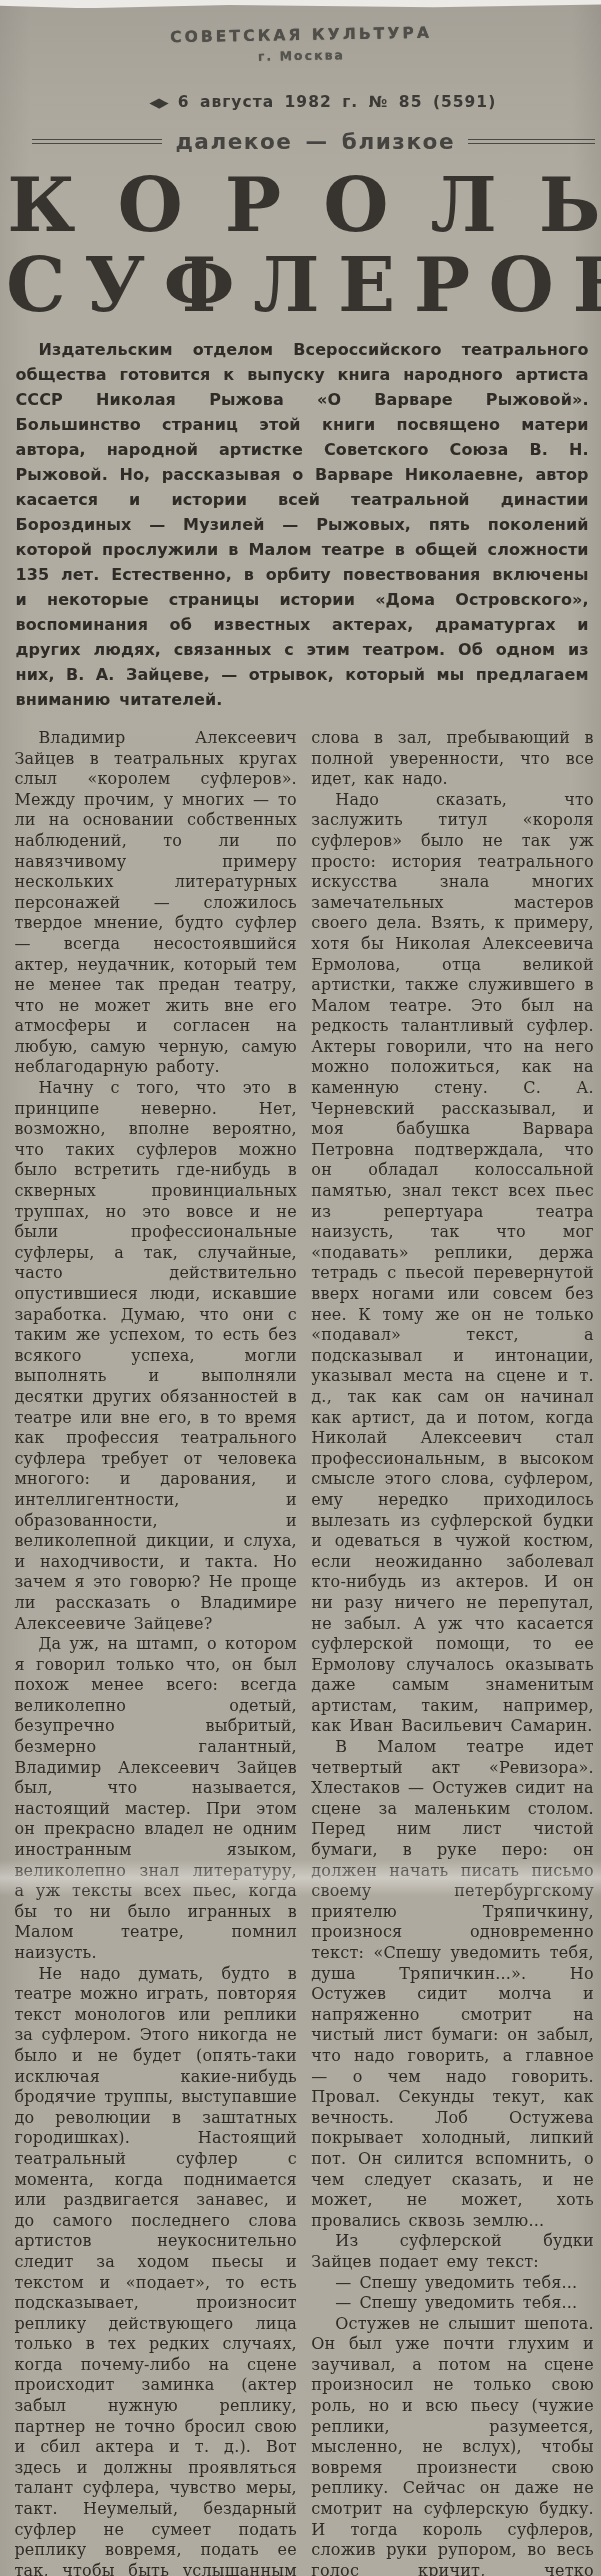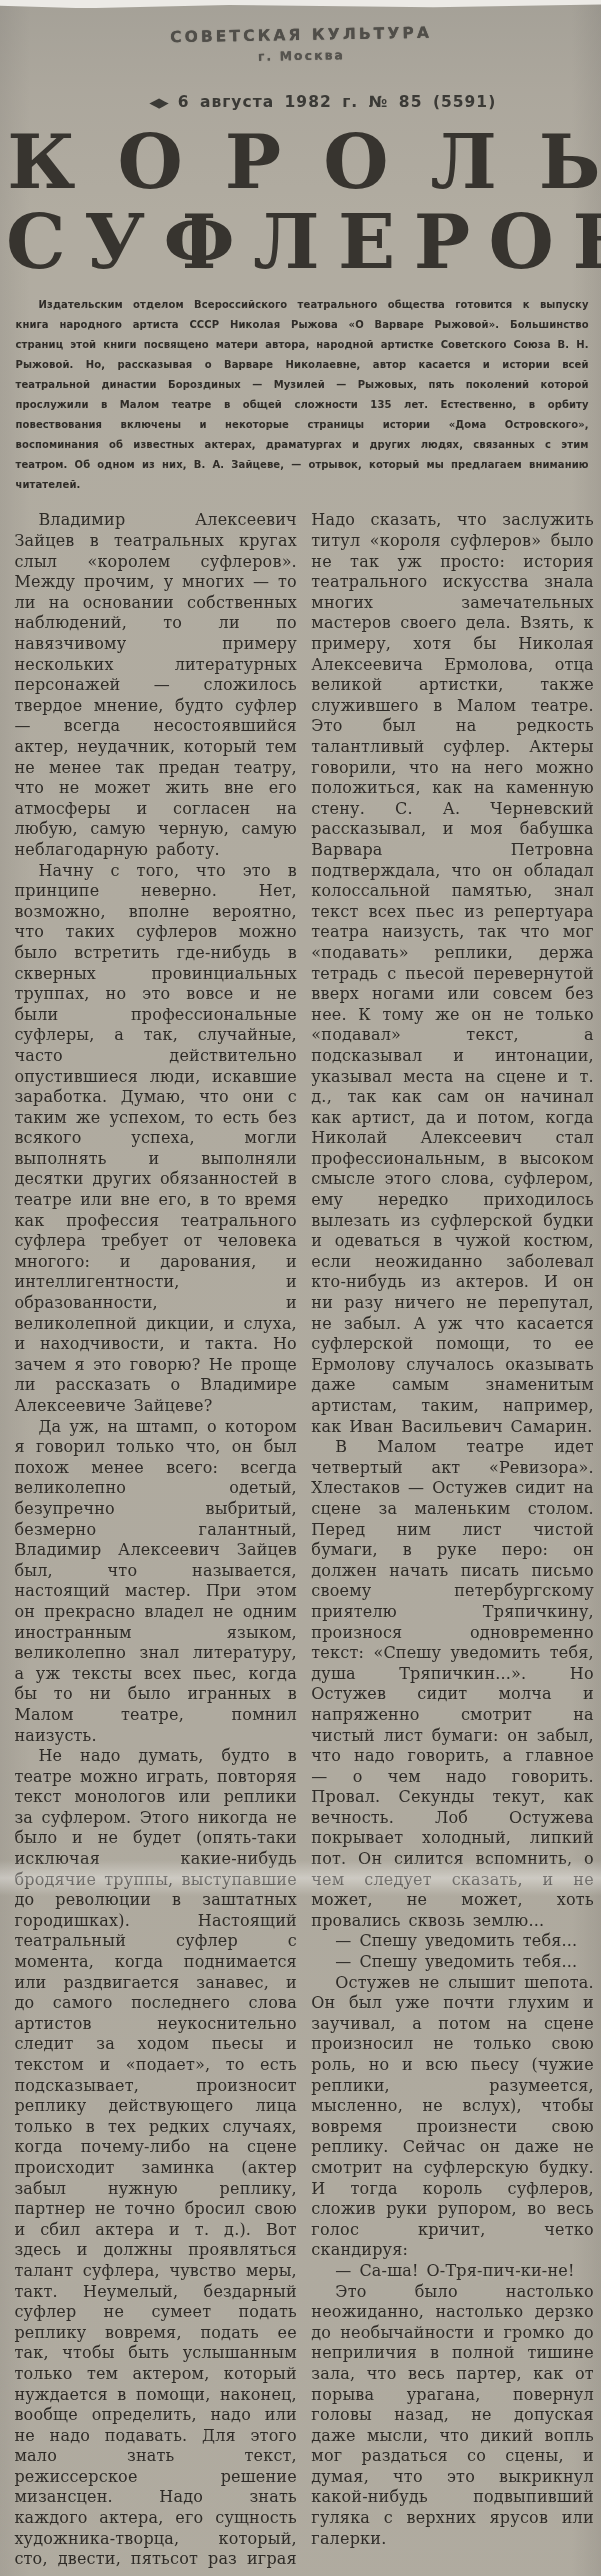--- a/index.html
+++ b/index.html
@@ -48,21 +48,21 @@
   .rubric-text{font-family:"DejaVu Sans","Liberation Sans",sans-serif;font-weight:bold;
     font-size:21.6px;color:#454440;letter-spacing:1.5px;word-spacing:4.1px;white-space:nowrap;}
 
   .headline{margin-top:13.4px;text-align:center;color:#37342f;font-weight:bold;
     font-family:"DejaVu Serif","Liberation Serif",serif;margin-left:6px;}
   .headline-1{font-size:75px;line-height:1.02;letter-spacing:42px;margin-right:-42px;}
   .headline-2{font-size:75px;line-height:1.02;letter-spacing:18.5px;margin-right:-18.5px;margin-top:3.1px;}
 
   .lede{margin:14.4px 13.4px 0 15.5px;
     font-family:"DejaVu Sans","Liberation Sans",sans-serif;font-weight:bold;
-    font-size:10px;line-height:20px;letter-spacing:0.1px;word-spacing:3.1px;
+    font-size:16px;line-height:25px;letter-spacing:0.1px;word-spacing:3.1px;
     text-align:justify;text-indent:23px;color:#2f2c28;}
 
   .columns{display:flex;margin:15.5px 8.2px 0 14.4px;gap:14.4px;}
   .col{flex:1 1 0;font-size:16px;line-height:20.6px;text-align:justify;
     letter-spacing:0.2px;word-spacing:2.6px;color:#2e2b27;}
   .col p{margin:0;text-indent:24px;}
   .col-right p:first-child{text-indent:0;}
 </style>
 </head>
 <body>
@@ -73,38 +73,45 @@
   <header class="masthead">
     <div class="masthead-title">СОВЕТСКАЯ КУЛЬТУРА</div>
     <div class="masthead-city">г. Москва</div>
   </header>
 
   <div class="dateline">
     <span class="ornament">◆</span>
     <span class="date-text">6 августа 1982 г. № 85 (5591)</span>
   </div>
 
+  <div class="rubric-row">
+    <span class="rule-double left"></span>
+    <span class="rubric-text">далекое — близкое</span>
+    <span class="rule-double right"></span>
+  </div>
 
   <div class="headline">
     <div class="headline-1">КОРОЛЬ</div>
     <div class="headline-2">СУФЛЕРОВ</div>
   </div>
 
   <p class="lede">Издательским отделом Всероссийского театрального общества готовится к выпуску книга народного артиста СССР Николая Рыжова «О Варваре Рыжовой». Большинство страниц этой книги посвящено матери автора, народной артистке Советского Союза В. Н. Рыжовой. Но, рассказывая о Варваре Николаевне, автор касается и истории всей театральной династии Бороздиных — Музилей — Рыжовых, пять поколений которой прослужили в Малом театре в общей сложности 135 лет. Естественно, в орбиту повествования включены и некоторые страницы истории «Дома Островского», воспоминания об известных актерах, драматургах и других людях, связанных с этим театром. Об одном из них, В. А. Зайцеве, — отрывок, который мы предлагаем вниманию читателей.</p>
 
   <div class="columns">
     <div class="col col-left">
         <p>Владимир Алексеевич Зайцев в театральных кругах слыл «королем суфлеров». Между прочим, у многих — то ли на основании собственных наблюдений, то ли по навязчивому примеру нескольких литературных персонажей — сложилось твердое мнение, будто суфлер — всегда несостоявшийся актер, неудачник, который тем не менее так предан театру, что не может жить вне его атмосферы и согласен на любую, самую черную, самую неблагодарную работу.</p>
         <p>Начну с того, что это в принципе неверно. Нет, возможно, вполне вероятно, что таких суфлеров можно было встретить где-нибудь в скверных провинциальных труппах, но это вовсе и не были профессиональные суфлеры, а так, случайные, часто действительно опустившиеся люди, искавшие заработка. Думаю, что они с таким же успехом, то есть без всякого успеха, могли выполнять и выполняли десятки других обязанностей в театре или вне его, в то время как профессия театрального суфлера требует от человека многого: и дарования, и интеллигентности, и образованности, и великолепной дикции, и слуха, и находчивости, и такта. Но зачем я это говорю? Не проще ли рассказать о Владимире Алексеевиче Зайцеве?</p>
         <p>Да уж, на штамп, о котором я говорил только что, он был похож менее всего: всегда великолепно одетый, безупречно выбритый, безмерно галантный, Владимир Алексеевич Зайцев был, что называется, настоящий мастер. При этом он прекрасно владел не одним иностранным языком, великолепно знал литературу, а уж тексты всех пьес, когда бы то ни было игранных в Малом театре, помнил наизусть.</p>
         <p>Не надо думать, будто в театре можно играть, повторяя текст монологов или реплики за суфлером. Этого никогда не было и не будет (опять-таки исключая какие-нибудь бродячие труппы, выступавшие до революции в заштатных городишках). Настоящий театральный суфлер с момента, когда поднимается или раздвигается занавес, и до самого последнего слова артистов неукоснительно следит за ходом пьесы и текстом и «подает», то есть подсказывает, произносит реплику действующего лица только в тех редких случаях, когда почему-либо на сцене происходит заминка (актер забыл нужную реплику, партнер не точно бросил свою и сбил актера и т. д.). Вот здесь и должны проявляться талант суфлера, чувство меры, такт. Неумелый, бездарный суфлер не сумеет подать реплику вовремя, подать ее так, чтобы быть услышанным только тем актером, который нуждается в помощи, наконец, вообще определить, надо или не надо подавать. Для этого мало знать текст, режиссерское решение мизансцен. Надо знать каждого актера, его сущность художника-творца, который, сто, двести, пятьсот раз играя один и тот же спектакль, никогда не повторяется, от которого каждый раз можно и нужно ждать чего-то нового, неожиданного.</p>
       </div>
     <div class="col col-right">
+        <p>слова в зал, пребывающий в полной уверенности, что все идет, как надо.</p>
         <p>Надо сказать, что заслужить титул «короля суфлеров» было не так уж просто: история театрального искусства знала многих замечательных мастеров своего дела. Взять, к примеру, хотя бы Николая Алексеевича Ермолова, отца великой артистки, также служившего в Малом театре. Это был на редкость талантливый суфлер. Актеры говорили, что на него можно положиться, как на каменную стену. С. А. Черневский рассказывал, и моя бабушка Варвара Петровна подтверждала, что он обладал колоссальной памятью, знал текст всех пьес из репертуара театра наизусть, так что мог «подавать» реплики, держа тетрадь с пьесой перевернутой вверх ногами или совсем без нее. К тому же он не только «подавал» текст, а подсказывал и интонации, указывал места на сцене и т. д., так как сам он начинал как артист, да и потом, когда Николай Алексеевич стал профессиональным, в высоком смысле этого слова, суфлером, ему нередко приходилось вылезать из суфлерской будки и одеваться в чужой костюм, если неожиданно заболевал кто-нибудь из актеров. И он ни разу ничего не перепутал, не забыл. А уж что касается суфлерской помощи, то ее Ермолову случалось оказывать даже самым знаменитым артистам, таким, например, как Иван Васильевич Самарин.</p>
         <p>В Малом театре идет четвертый акт «Ревизора». Хлестаков — Остужев сидит на сцене за маленьким столом. Перед ним лист чистой бумаги, в руке перо: он должен начать писать письмо своему петербургскому приятелю Тряпичкину, произнося одновременно текст: «Спешу уведомить тебя, душа Тряпичкин...». Но Остужев сидит молча и напряженно смотрит на чистый лист бумаги: он забыл, что надо говорить, а главное — о чем надо говорить. Провал. Секунды текут, как вечность. Лоб Остужева покрывает холодный, липкий пот. Он силится вспомнить, о чем следует сказать, и не может, не может, хоть провались сквозь землю...</p>
+        <p>Из суфлерской будки Зайцев подает ему текст:</p>
         <p>— Спешу уведомить тебя...</p>
         <p>— Спешу уведомить тебя...</p>
         <p>Остужев не слышит шепота. Он был уже почти глухим и заучивал, а потом на сцене произносил не только свою роль, но и всю пьесу (чужие реплики, разумеется, мысленно, не вслух), чтобы вовремя произнести свою реплику. Сейчас он даже не смотрит на суфлерскую будку. И тогда король суфлеров, сложив руки рупором, во весь голос кричит, четко скандируя:</p>
         <p>— Са-ша! О-Тря-пич-ки-не!</p>
         <p>Это было настолько неожиданно, настолько дерзко до необычайности и громко до неприличия в полной тишине зала, что весь партер, как от порыва урагана, повернул головы назад, не допуская даже мысли, что дикий вопль мог раздаться со сцены, и думая, что это выкрикнул какой-нибудь подвыпивший гуляка с верхних ярусов или галерки.</p>
       </div>
   </div>
 
   <div class="crease c1"></div>
 

